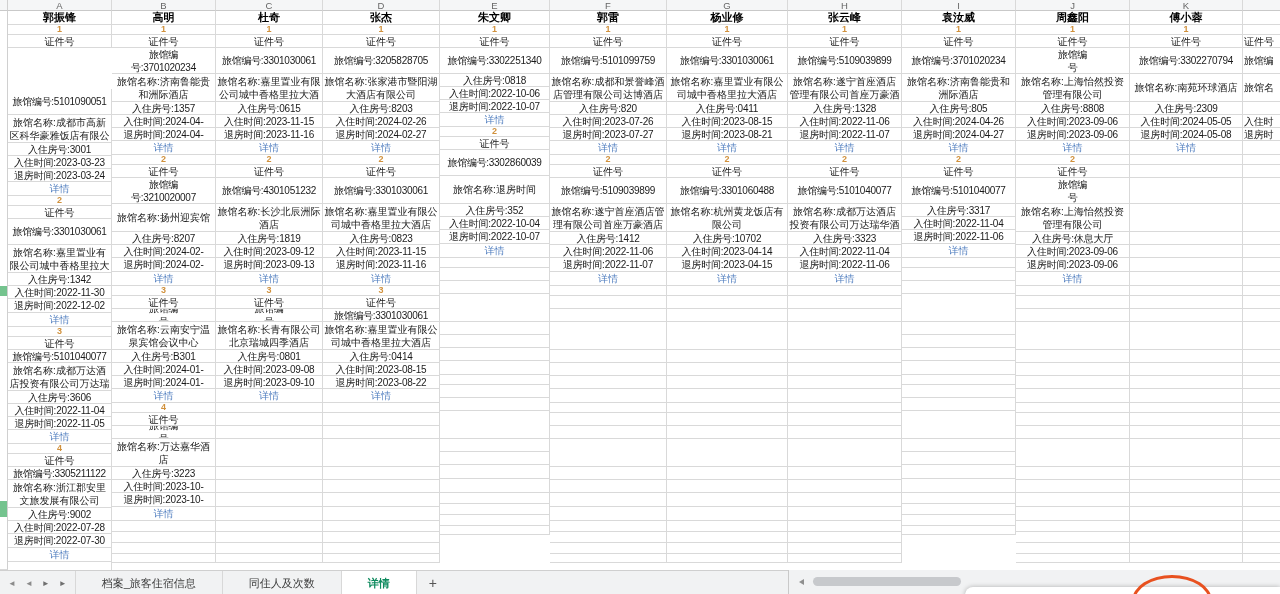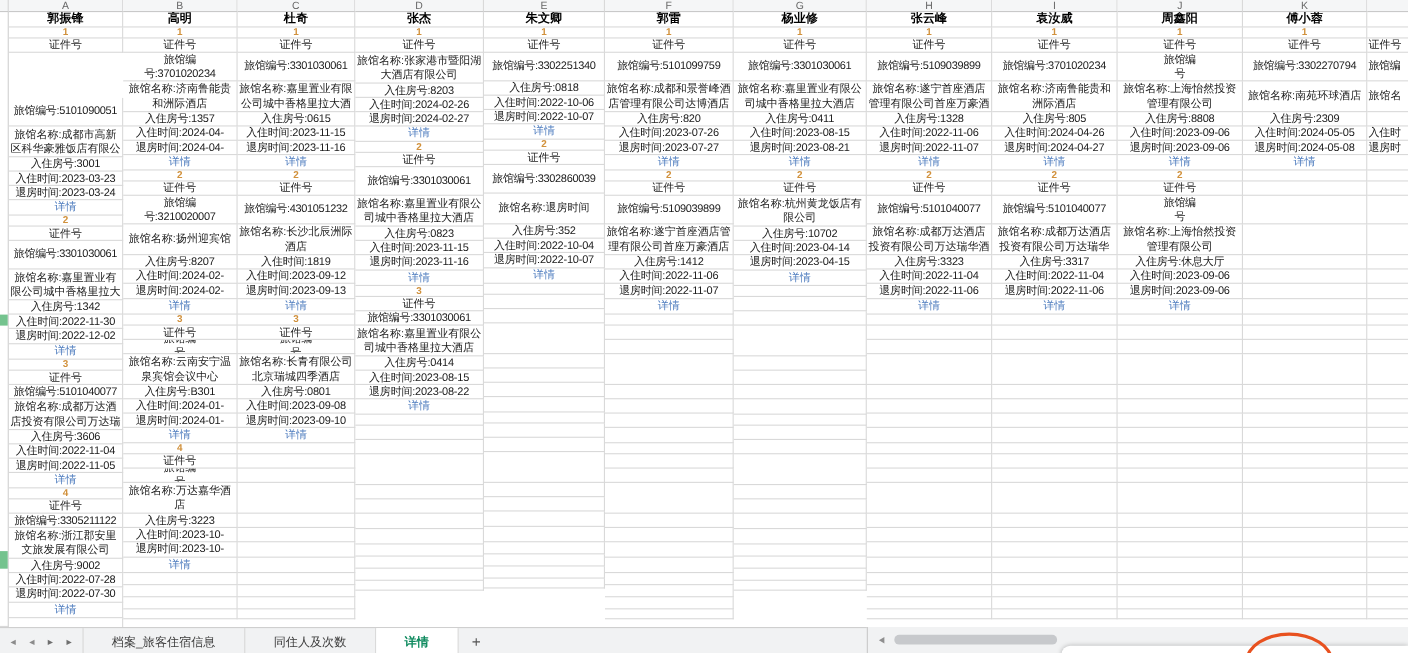--- a/index.html
+++ b/index.html
@@ -147,21 +147,21 @@
         <div class="cell k-no" style="width: 107px; height: 26px;">旅馆编号:3301030061</div>
         <div class="cell k-hname" style="width: 107px; height: 28px;">旅馆名称:嘉里置业有限公司城中香格里拉大酒</div>
         <div class="cell k-room" style="width: 107px; height: 13px;">入住房号:0615</div>
         <div class="cell k-in" style="width: 107px; height: 13px;">入住时间:2023-11-15</div>
         <div class="cell k-out" style="width: 107px; height: 13px;">退房时间:2023-11-16</div>
         <div class="cell k-det" style="width: 107px; height: 14px; color: rgb(79, 125, 191);">详情</div>
         <div class="cell k-idx" style="width: 107px; height: 10px; color: rgb(209, 145, 60);">2</div>
         <div class="cell k-zjh" style="width: 107px; height: 13px;">证件号</div>
         <div class="cell k-no" style="width: 107px; height: 26px;">旅馆编号:4301051232</div>
         <div class="cell k-hname" style="width: 107px; height: 28px;">旅馆名称:长沙北辰洲际酒店</div>
-        <div class="cell k-room" style="width: 107px; height: 13px;">入住时间:1819</div>
+        <div class="cell k-room" style="width: 107px; height: 13px;">入住房号:1819</div>
         <div class="cell k-in" style="width: 107px; height: 13px;">入住时间:2023-09-12</div>
         <div class="cell k-out" style="width: 107px; height: 14px;">退房时间:2023-09-13</div>
         <div class="cell k-det" style="width: 107px; height: 14px; color: rgb(79, 125, 191);">详情</div>
         <div class="cell k-idx" style="width: 107px; height: 10px; color: rgb(209, 145, 60);">3</div>
         <div class="cell k-zjh" style="width: 107px; height: 13px;">证件号</div>
         <div class="cell k-no" style="width: 107px; height: 13px;">旅馆编
 号</div>
         <div class="cell k-hname" style="width: 107px; height: 28px;">旅馆名称:长青有限公司北京瑞城四季酒店</div>
         <div class="cell k-room" style="width: 107px; height: 13px;">入住房号:0801</div>
         <div class="cell k-in" style="width: 107px; height: 13px;">入住时间:2023-09-08</div>
@@ -178,20 +178,21 @@
         <div class="cell" style="width: 107px; height: 11px;"></div>
         <div class="cell" style="width: 107px; height: 11px;"></div>
         <div class="cell" style="width: 107px; height: 11px;"></div>
         <div class="cell" style="width: 107px; height: 9px;"></div>
       </div>
       <div class="col">
         <div class="cell k-colhead" style="width: 117px; height: 11px;">D</div>
         <div class="cell k-name" style="width: 117px; height: 14px;">张杰</div>
         <div class="cell k-idx" style="width: 117px; height: 10px; color: rgb(209, 145, 60);">1</div>
         <div class="cell k-zjh" style="width: 117px; height: 13px;">证件号</div>
+        <div class="cell k-no" style="width: 117px; height: 26px;">旅馆编号:3205828705</div>
         <div class="cell k-hname" style="width: 117px; height: 28px;">旅馆名称:张家港市暨阳湖大酒店有限公司</div>
         <div class="cell k-room" style="width: 117px; height: 13px;">入住房号:8203</div>
         <div class="cell k-in" style="width: 117px; height: 13px;">入住时间:2024-02-26</div>
         <div class="cell k-out" style="width: 117px; height: 13px;">退房时间:2024-02-27</div>
         <div class="cell k-det" style="width: 117px; height: 14px; color: rgb(79, 125, 191);">详情</div>
         <div class="cell k-idx" style="width: 117px; height: 10px; color: rgb(209, 145, 60);">2</div>
         <div class="cell k-zjh" style="width: 117px; height: 13px;">证件号</div>
         <div class="cell k-no" style="width: 117px; height: 26px;">旅馆编号:3301030061</div>
         <div class="cell k-hname" style="width: 117px; height: 28px;">旅馆名称:嘉里置业有限公司城中香格里拉大酒店</div>
         <div class="cell k-room" style="width: 117px; height: 13px;">入住房号:0823</div>
@@ -304,20 +305,21 @@
         <div class="cell k-idx" style="width: 121px; height: 10px; color: rgb(209, 145, 60);">1</div>
         <div class="cell k-zjh" style="width: 121px; height: 13px;">证件号</div>
         <div class="cell k-no" style="width: 121px; height: 26px;">旅馆编号:3301030061</div>
         <div class="cell k-hname" style="width: 121px; height: 28px;">旅馆名称:嘉里置业有限公司城中香格里拉大酒店</div>
         <div class="cell k-room" style="width: 121px; height: 13px;">入住房号:0411</div>
         <div class="cell k-in" style="width: 121px; height: 13px;">入住时间:2023-08-15</div>
         <div class="cell k-out" style="width: 121px; height: 13px;">退房时间:2023-08-21</div>
         <div class="cell k-det" style="width: 121px; height: 14px; color: rgb(79, 125, 191);">详情</div>
         <div class="cell k-idx" style="width: 121px; height: 10px; color: rgb(209, 145, 60);">2</div>
         <div class="cell k-zjh" style="width: 121px; height: 13px;">证件号</div>
+        <div class="cell k-no" style="width: 121px; height: 26px;">旅馆编号:3301060488</div>
         <div class="cell k-hname" style="width: 121px; height: 28px;">旅馆名称:杭州黄龙饭店有限公司</div>
         <div class="cell k-room" style="width: 121px; height: 13px;">入住房号:10702</div>
         <div class="cell k-in" style="width: 121px; height: 13px;">入住时间:2023-04-14</div>
         <div class="cell k-out" style="width: 121px; height: 14px;">退房时间:2023-04-15</div>
         <div class="cell k-det" style="width: 121px; height: 14px; color: rgb(79, 125, 191);">详情</div>
         <div class="cell" style="width: 121px; height: 10px;"></div>
         <div class="cell" style="width: 121px; height: 13px;"></div>
         <div class="cell" style="width: 121px; height: 13px;"></div>
         <div class="cell" style="width: 121px; height: 28px;"></div>
         <div class="cell" style="width: 121px; height: 13px;"></div>
@@ -384,21 +386,20 @@
         <div class="cell k-zjh" style="width: 114px; height: 13px;">证件号</div>
         <div class="cell k-no" style="width: 114px; height: 26px;">旅馆编号:3701020234</div>
         <div class="cell k-hname" style="width: 114px; height: 28px;">旅馆名称:济南鲁能贵和洲际酒店</div>
         <div class="cell k-room" style="width: 114px; height: 13px;">入住房号:805</div>
         <div class="cell k-in" style="width: 114px; height: 13px;">入住时间:2024-04-26</div>
         <div class="cell k-out" style="width: 114px; height: 13px;">退房时间:2024-04-27</div>
         <div class="cell k-det" style="width: 114px; height: 14px; color: rgb(79, 125, 191);">详情</div>
         <div class="cell k-idx" style="width: 114px; height: 10px; color: rgb(209, 145, 60);">2</div>
         <div class="cell k-zjh" style="width: 114px; height: 13px;">证件号</div>
         <div class="cell k-no" style="width: 114px; height: 26px;">旅馆编号:5101040077</div>
-        <div class="cell k-hname" style="width: 114px; height: 28px;">旅馆名称:成都万达酒店投资有限公司万达瑞华</div>
         <div class="cell k-room" style="width: 114px; height: 13px;">入住房号:3317</div>
         <div class="cell k-in" style="width: 114px; height: 13px;">入住时间:2022-11-04</div>
         <div class="cell k-out" style="width: 114px; height: 14px;">退房时间:2022-11-06</div>
         <div class="cell k-det" style="width: 114px; height: 14px; color: rgb(79, 125, 191);">详情</div>
         <div class="cell" style="width: 114px; height: 10px;"></div>
         <div class="cell" style="width: 114px; height: 13px;"></div>
         <div class="cell" style="width: 114px; height: 13px;"></div>
         <div class="cell" style="width: 114px; height: 28px;"></div>
         <div class="cell" style="width: 114px; height: 13px;"></div>
         <div class="cell" style="width: 114px; height: 13px;"></div>

